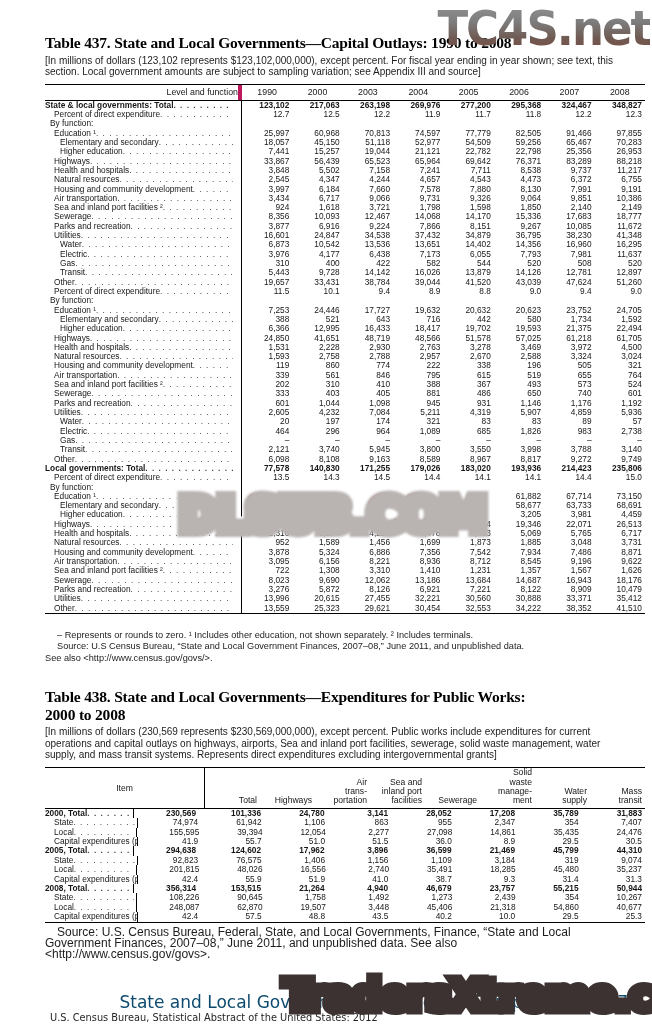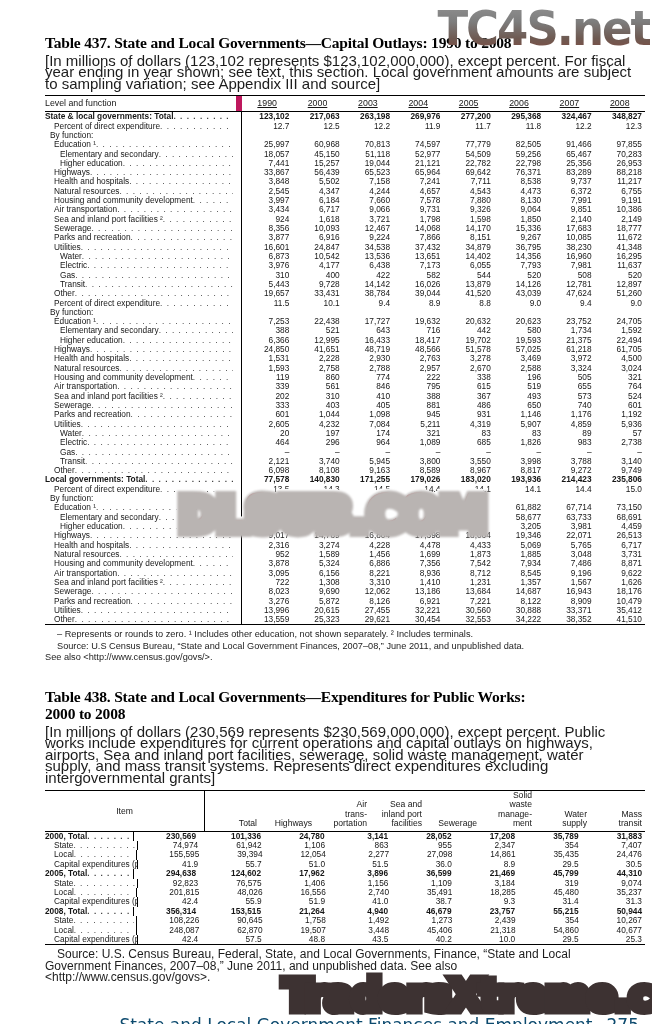--- a/index.html
+++ b/index.html
@@ -9,58 +9,58 @@
     -webkit-font-smoothing:antialiased;
   }
   .content{position:absolute;left:45px;top:34px;width:600px;}
 
   
   .tbl-title{
     font-family:"Liberation Serif",serif;font-weight:bold;
     font-size:15.5px;line-height:17.5px;color:#000;letter-spacing:-0.2px;
   }
   .tbl-note{
-    margin-top:3px;font-size:15px;line-height:11.6px;color:#1c1c1c;width:588px;
+    margin-top:3px;font-size:10px;line-height:11.6px;color:#1c1c1c;width:588px;
   }
 
   
   .dtable{margin-top:6px;border-top:1.5px solid #000;border-bottom:1.5px solid #000;}
   .thead{display:flex;align-items:flex-end;border-bottom:1.5px solid #000;}
   .trow{display:flex;align-items:baseline;}
   .stub{display:flex;align-items:baseline;border-right:1px solid #000;box-sizing:border-box;overflow:hidden;}
   .lab{white-space:nowrap;}
   .leader{flex:1 1 auto;overflow:hidden;white-space:nowrap;color:#3c3c3c;letter-spacing:1px;}
   .leader::after{content:" . . . . . . . . . . . . . . . . . . . . . . . . . . . . . . . . . . . . . . . . . . . . . . . . . . . . . . . . . . . .";}
   .num{text-align:right;box-sizing:border-box;padding-right:3px;white-space:nowrap;}
   .bold{font-weight:bold;}
 
   
   .t437{font-size:8.3px;}
   .t437 .trow{height:9.32px;line-height:9.32px;}
   .t437 .stub{width:197px;padding-right:8px;}
   .t437 .num{width:50.4px;}
   .t437 .thead{height:15px;line-height:15px;font-size:8.8px;}
-  .t437 .hcell{width:50.4px;text-align:center;box-sizing:border-box;text-decoration:underline;}
-  .t437 .stub-h{width:197px;text-align:left;border-right:6px solid #be185d;box-sizing:border-box;display:block;}
+  .t437 .hcell{width:50.4px;text-align:center;box-sizing:border-box;}
+  .t437 .stub-h{width:197px;text-align:right;border-right:4px solid #be185d;box-sizing:border-box;display:block;}
   .ind0{padding-left:0;}
   .ind1{padding-left:5px;}
   .ind2{padding-left:9px;}
   .ind3{padding-left:15px;}
 
   
   .t438{font-size:8.3px;}
   .t438 .trow{height:9.4px;line-height:9.4px;gap:32px;}
   .t438 .stub{width:160px;padding-right:2px;}
   .t438 .num{width:55px;}
   .t438 .thead{height:40px;font-size:8.6px;}
   .t438 .stub-h{width:160px;border-right:1px solid #000;box-sizing:border-box;align-self:stretch;display:flex;align-items:center;justify-content:center;}
   .t438 .hcell{width:55px;text-align:right;box-sizing:border-box;padding-right:3px;white-space:pre-line;line-height:9.4px;padding-bottom:2px;}
 
   
-  .footnotes{margin-top:4px;font-size:9.2px;line-height:11.4px;color:#1c1c1c;}
+  .footnotes{margin-top:16px;font-size:9.2px;line-height:11.4px;color:#1c1c1c;}
   .fn-indent{text-indent:12px;}
   .src-par{margin-top:4px;font-size:12px;line-height:11.4px;color:#1c1c1c;text-indent:12px;width:560px;}
 
   .gap-438{margin-top:24px;}
 
   
   .running-head{
     margin-top:34px;text-align:right;font-size:17px;line-height:14px;color:#0c4a6e;
     font-family:"DejaVu Sans",sans-serif;letter-spacing:0px;padding-right:6px;
   }
@@ -400,21 +400,21 @@
           <div class="stub ind1">
             <span class="lab">By function:</span>
           </div>
         </div>
         <div class="trow">
           <div class="stub ind2">
             <span class="lab">Education ¹</span>
             <span class="leader"></span>
           </div>
           <span class="num">7,253</span>
-          <span class="num">22,438</span>
+          <span class="num">24,446</span>
           <span class="num">17,727</span>
           <span class="num">19,632</span>
           <span class="num">20,632</span>
           <span class="num">20,623</span>
           <span class="num">23,752</span>
           <span class="num">24,705</span>
         </div>
         <div class="trow">
           <div class="stub ind3">
             <span class="lab">Elementary and secondary</span>

